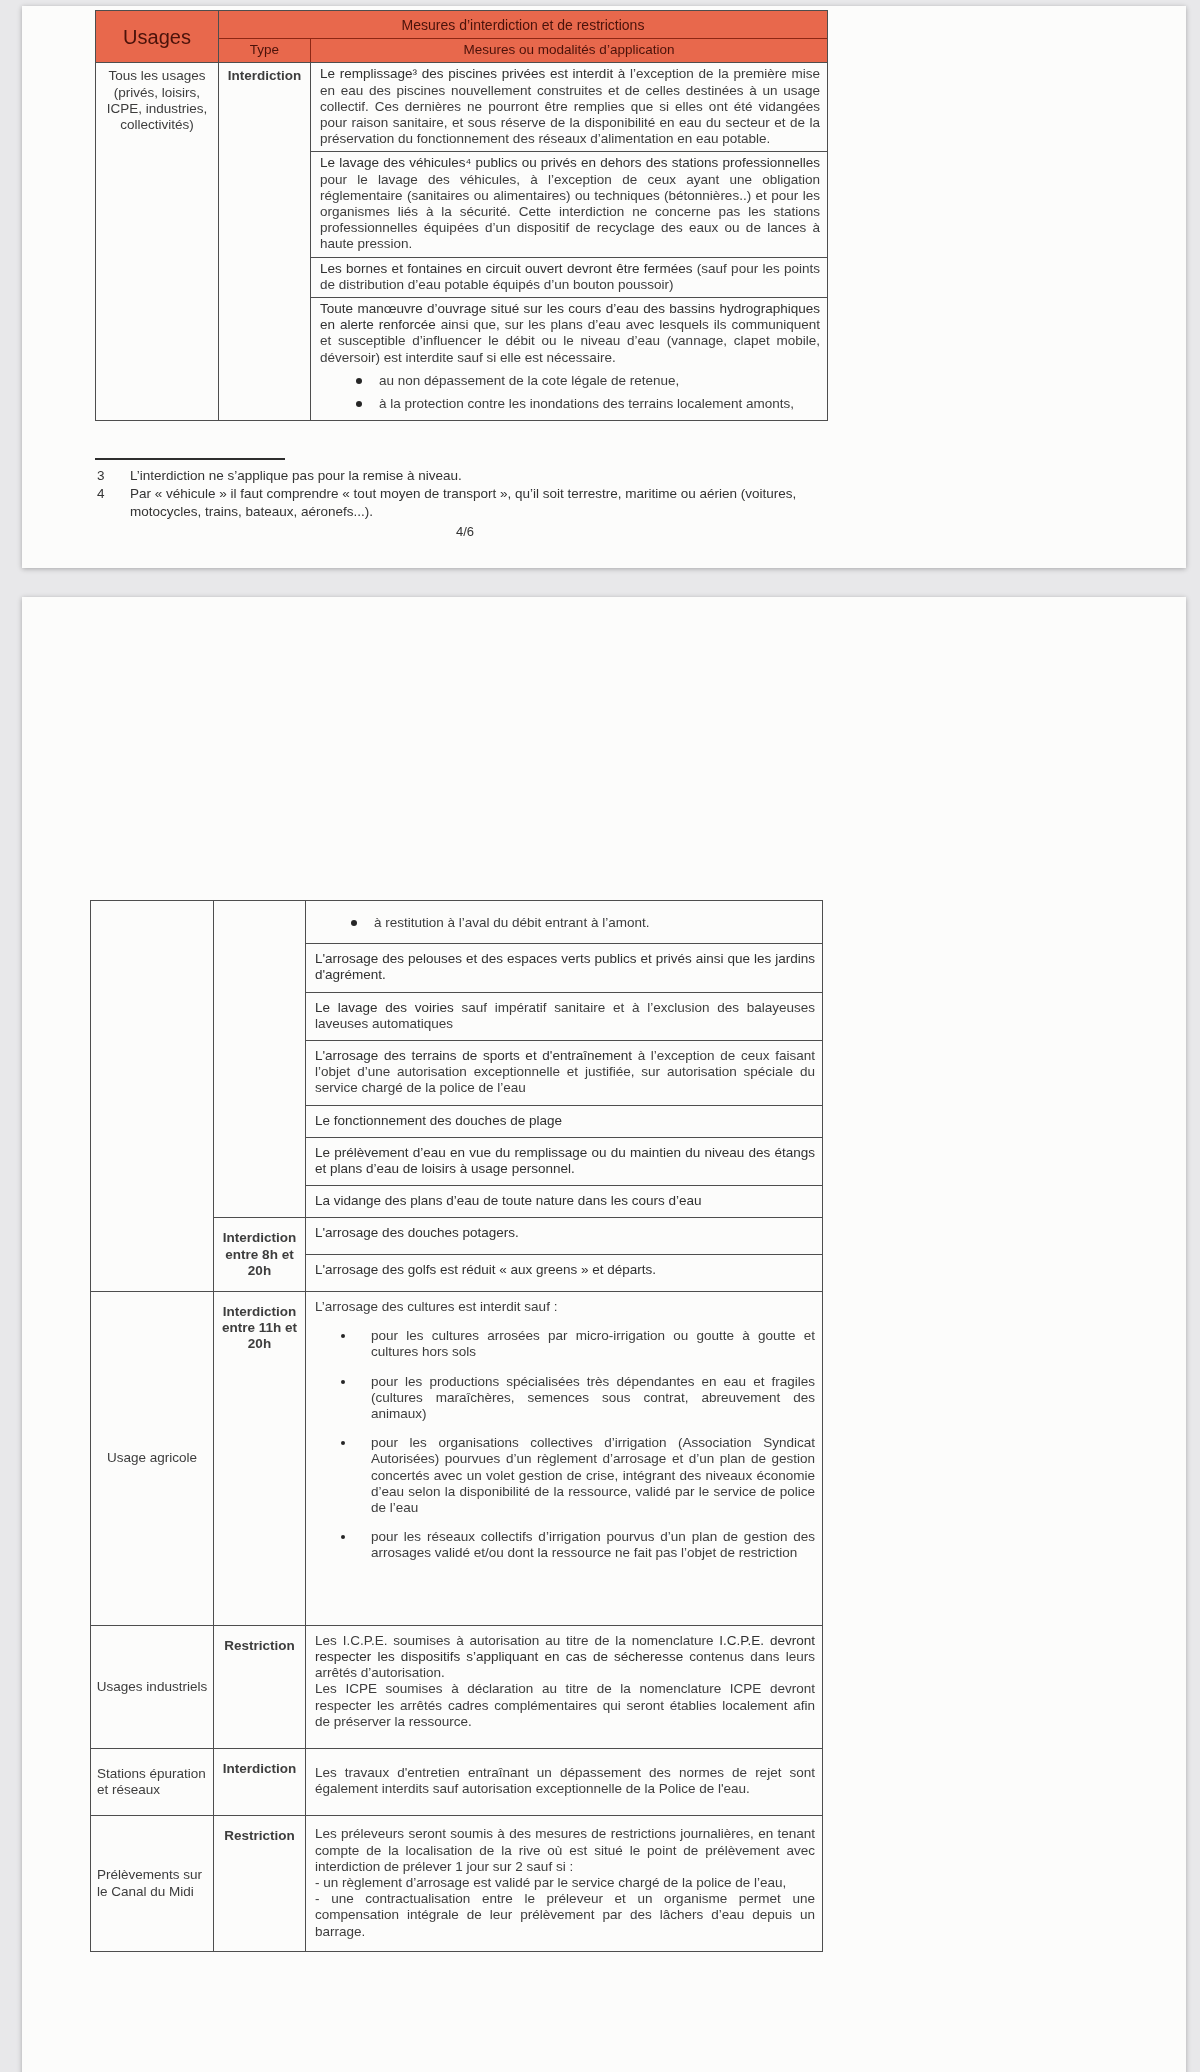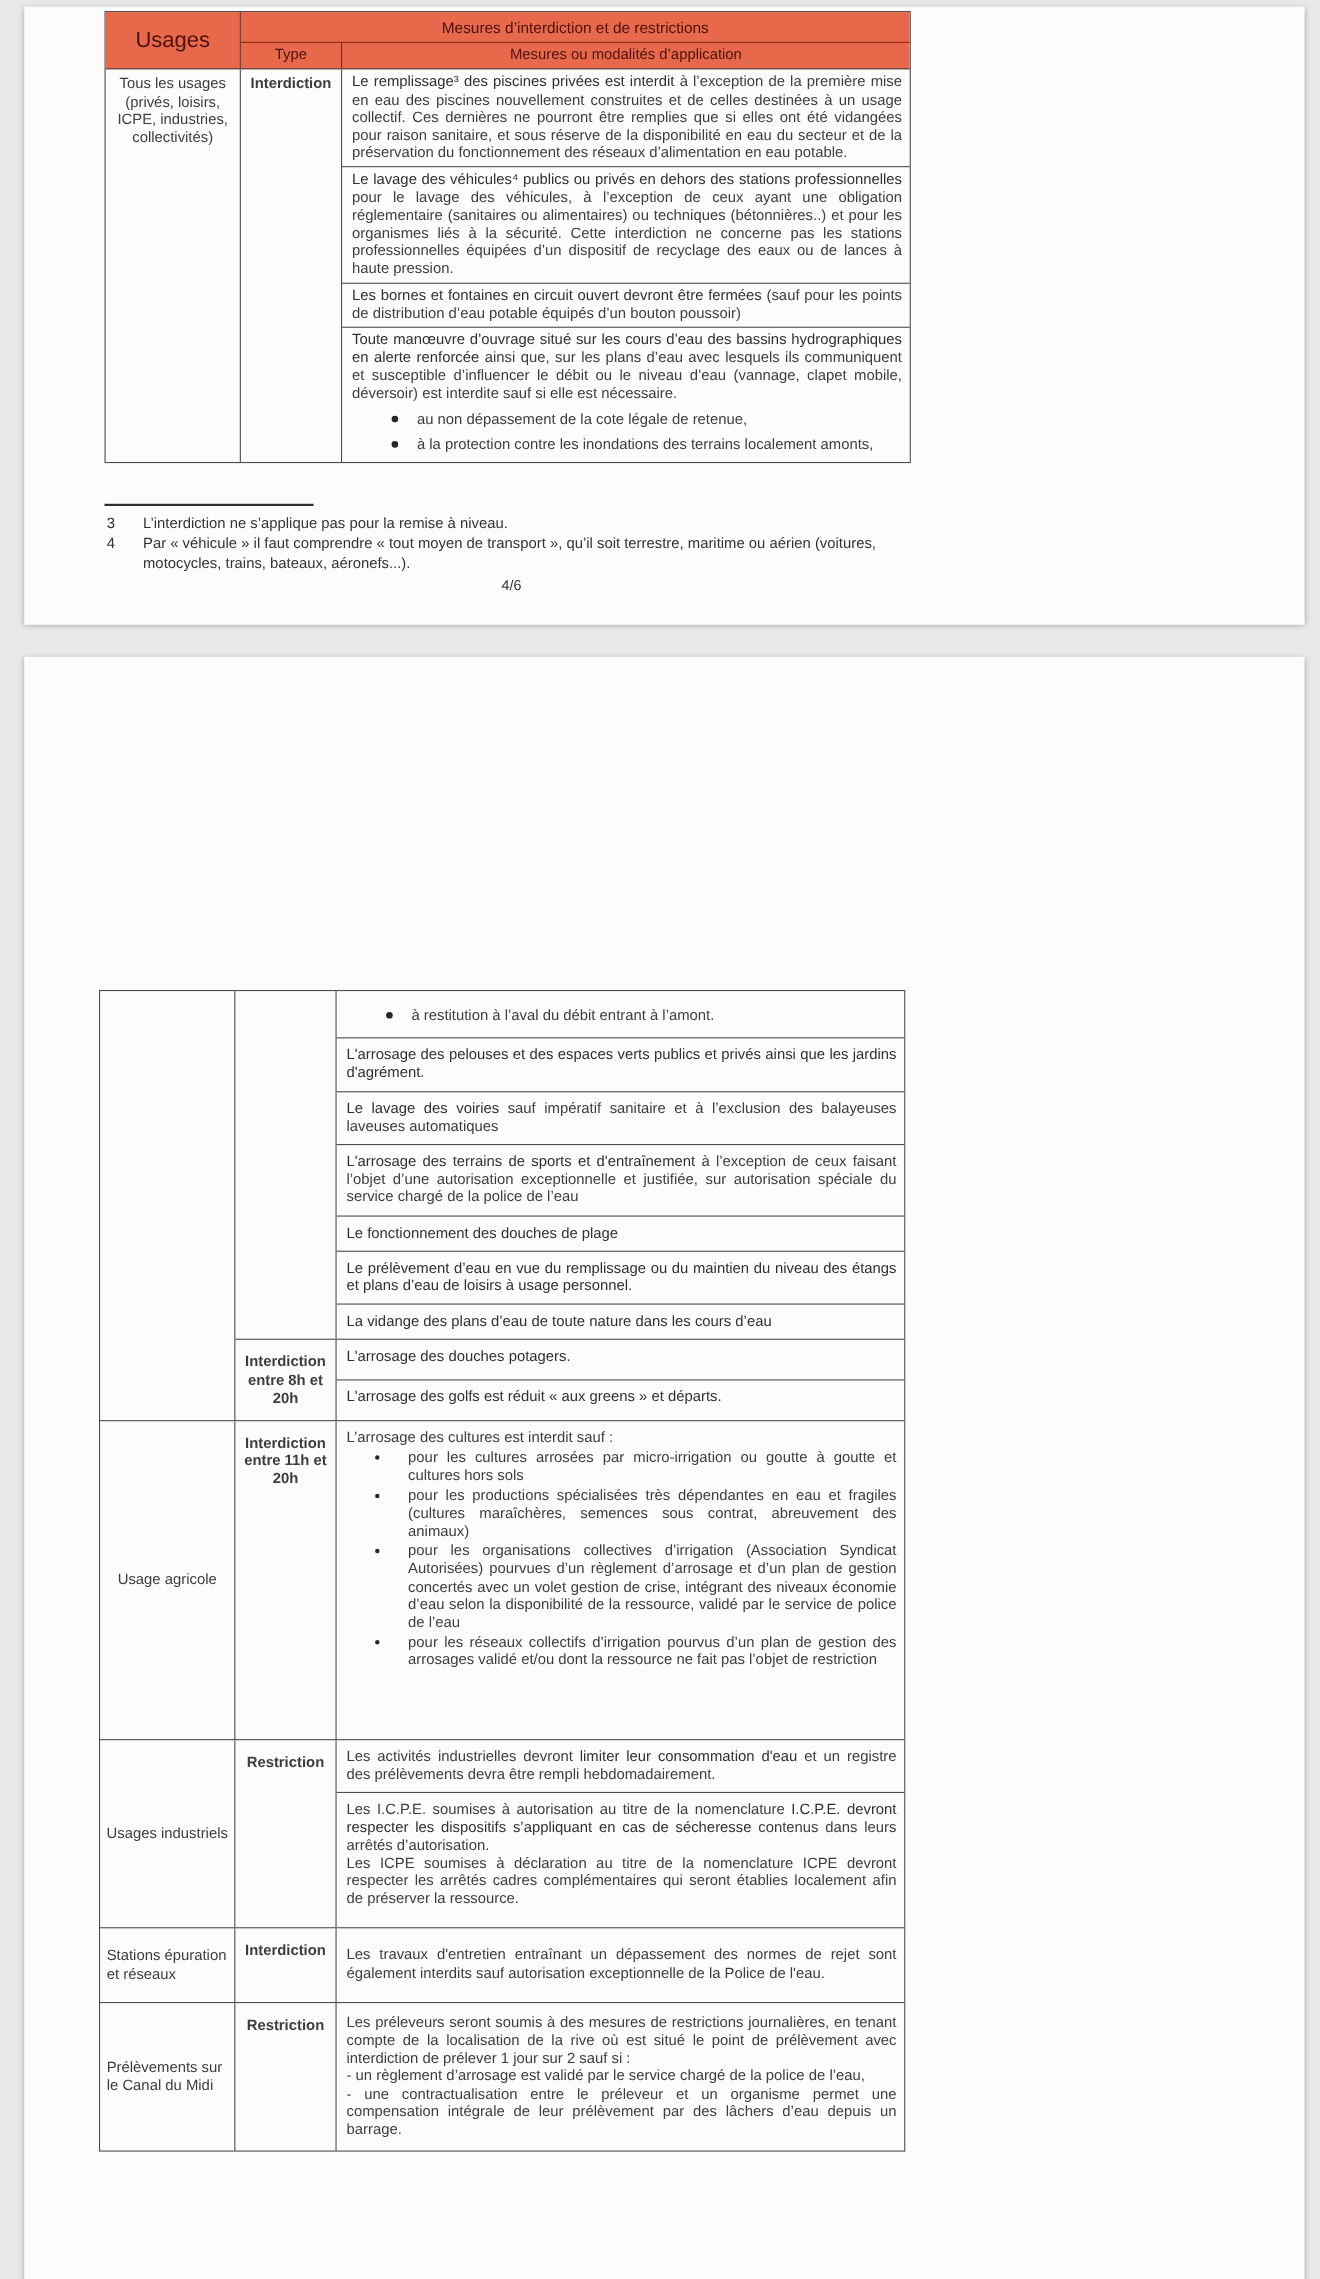--- a/index.html
+++ b/index.html
@@ -57,21 +57,21 @@
   .measure + .measure{border-top:1px solid var(--border,#4e4e4e)}
   #p1-body .measure{padding:3px 7px 4px 9px}
   #p2-body .measure{padding:7px 7px 8px 9px}
   .m-text{text-align:justify}
   .b{font-weight:normal;color:#303030}
 
   
   .bullet{display:flex;align-items:flex-start;margin:7px 0 4px 36px}
   .bullet .dot{flex:none;width:6px;height:6px;border-radius:50%;background:#262626;margin-top:5px}
   .bullet .btext{flex:1;margin-left:17px;text-align:left}
-  .bullet.small{margin:2px 0 1px 26px}
+  .bullet.small{margin:13px 0 1px 26px}
   .bullet.small .dot{width:4px;height:4px;margin-top:6px}
   .bullet.small .btext{margin-left:26px;text-align:justify}
 
   
   #p2-body .t-group:nth-child(2) .measure{padding-bottom:62px}
   #p2-body .t-group:nth-child(3) .measure:last-child{padding-bottom:18px}
   #p2-body .t-group:nth-child(4) .measure{padding-top:16px;padding-bottom:18px}
   #p2-body .t-group:nth-child(5) .measure{padding-top:10px;padding-bottom:11px}
   #p2-body .t-group:nth-child(4) .usage-cell,
   #p2-body .t-group:nth-child(5) .usage-cell{justify-content:flex-start;text-align:left;padding-left:6px}
@@ -242,23 +242,20 @@
           <div class="usage-cell">
             <div>Usages industriels</div>
           </div>
           <div class="group-right">
             <div class="type-section">
               <div class="type-cell">
                 <div>Restriction</div>
               </div>
               <div class="measures-col">
                 <div class="measure">
-                  <div class="m-text"><span>Les activités industrielles devront </span><span class="b">limiter leur consommation d'eau</span><span> et un registre des prélèvements devra être rempli hebdomadairement.</span></div>
-                </div>
-                <div class="measure">
                   <div class="m-text"><span>Les I.C.P.E. soumises à autorisation au titre de la nomenclature </span><span class="b">I.C.P.E.</span><span> </span><span class="b">devront respecter les dispositifs s’appliquant en cas de sécheresse</span><span> contenus dans leurs arrêtés d’autorisation.</span><br><span>Les ICPE soumises à déclaration au titre de la nomenclature ICPE devront respecter les arrêtés cadres complémentaires qui seront établies localement afin de préserver la ressource.</span></div>
                 </div>
               </div>
             </div>
           </div>
         </div>
         <div class="t-group">
           <div class="usage-cell">
             <div>Stations épuration et réseaux</div>
           </div>

